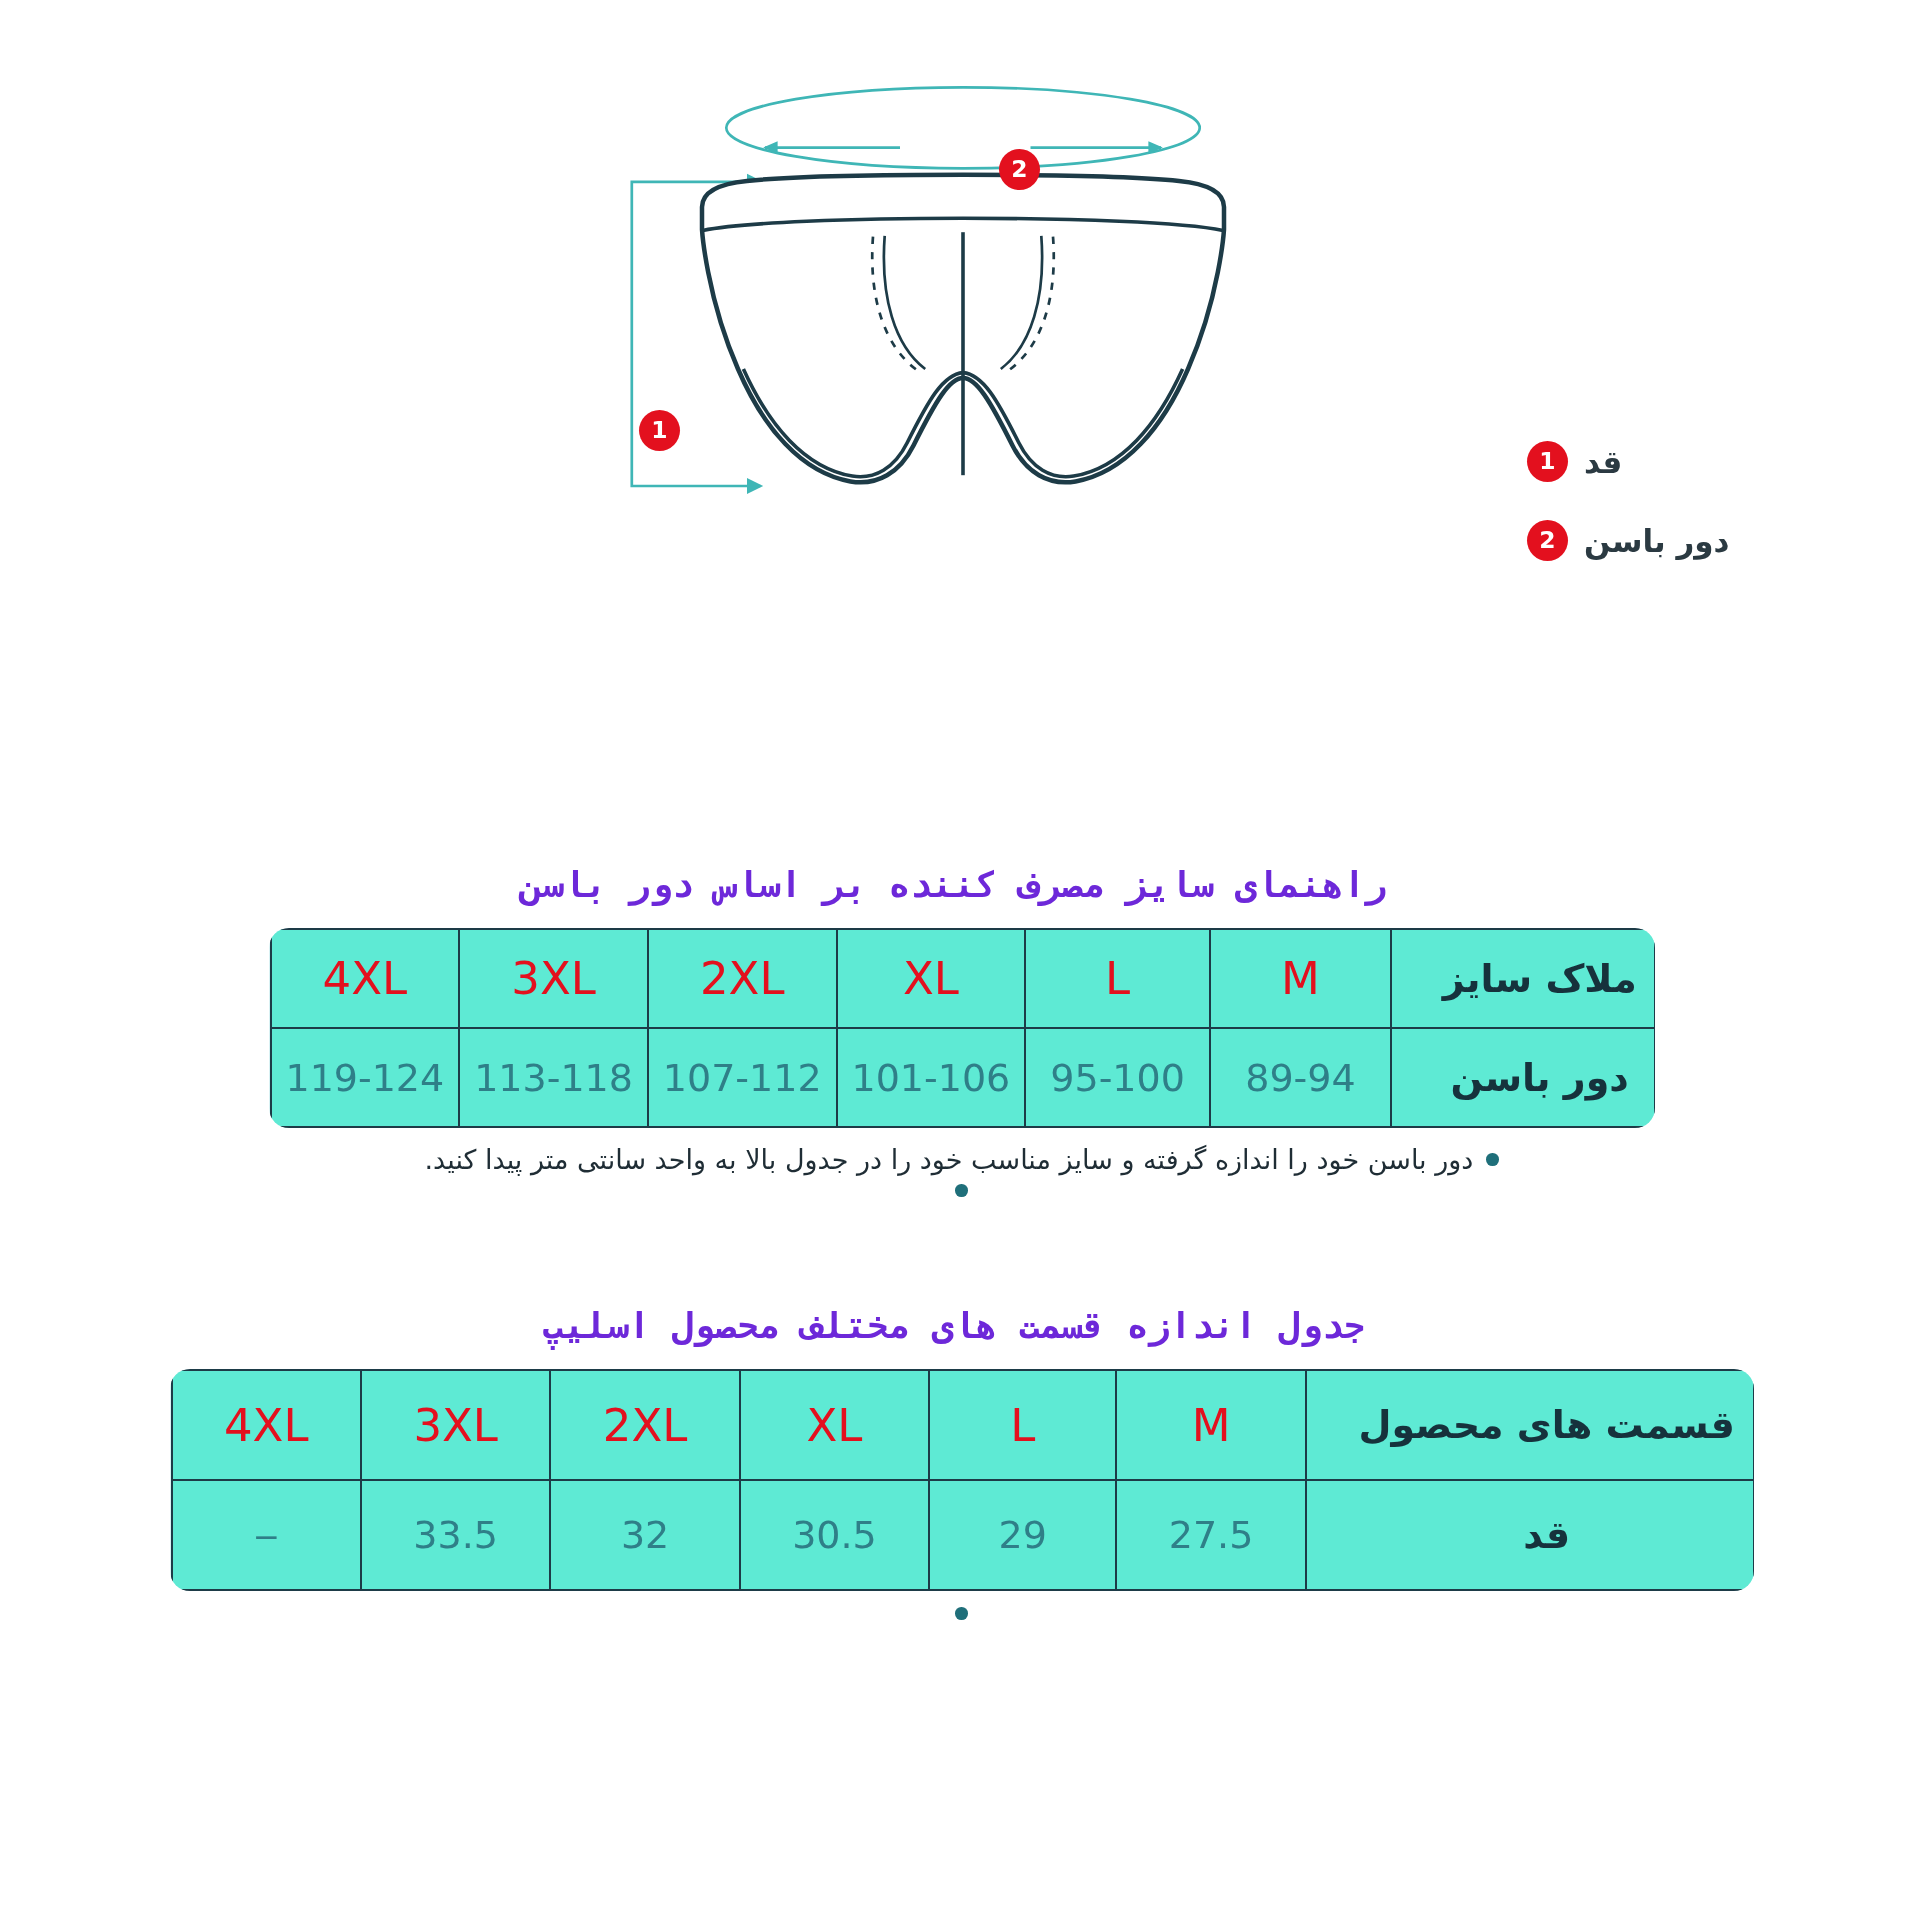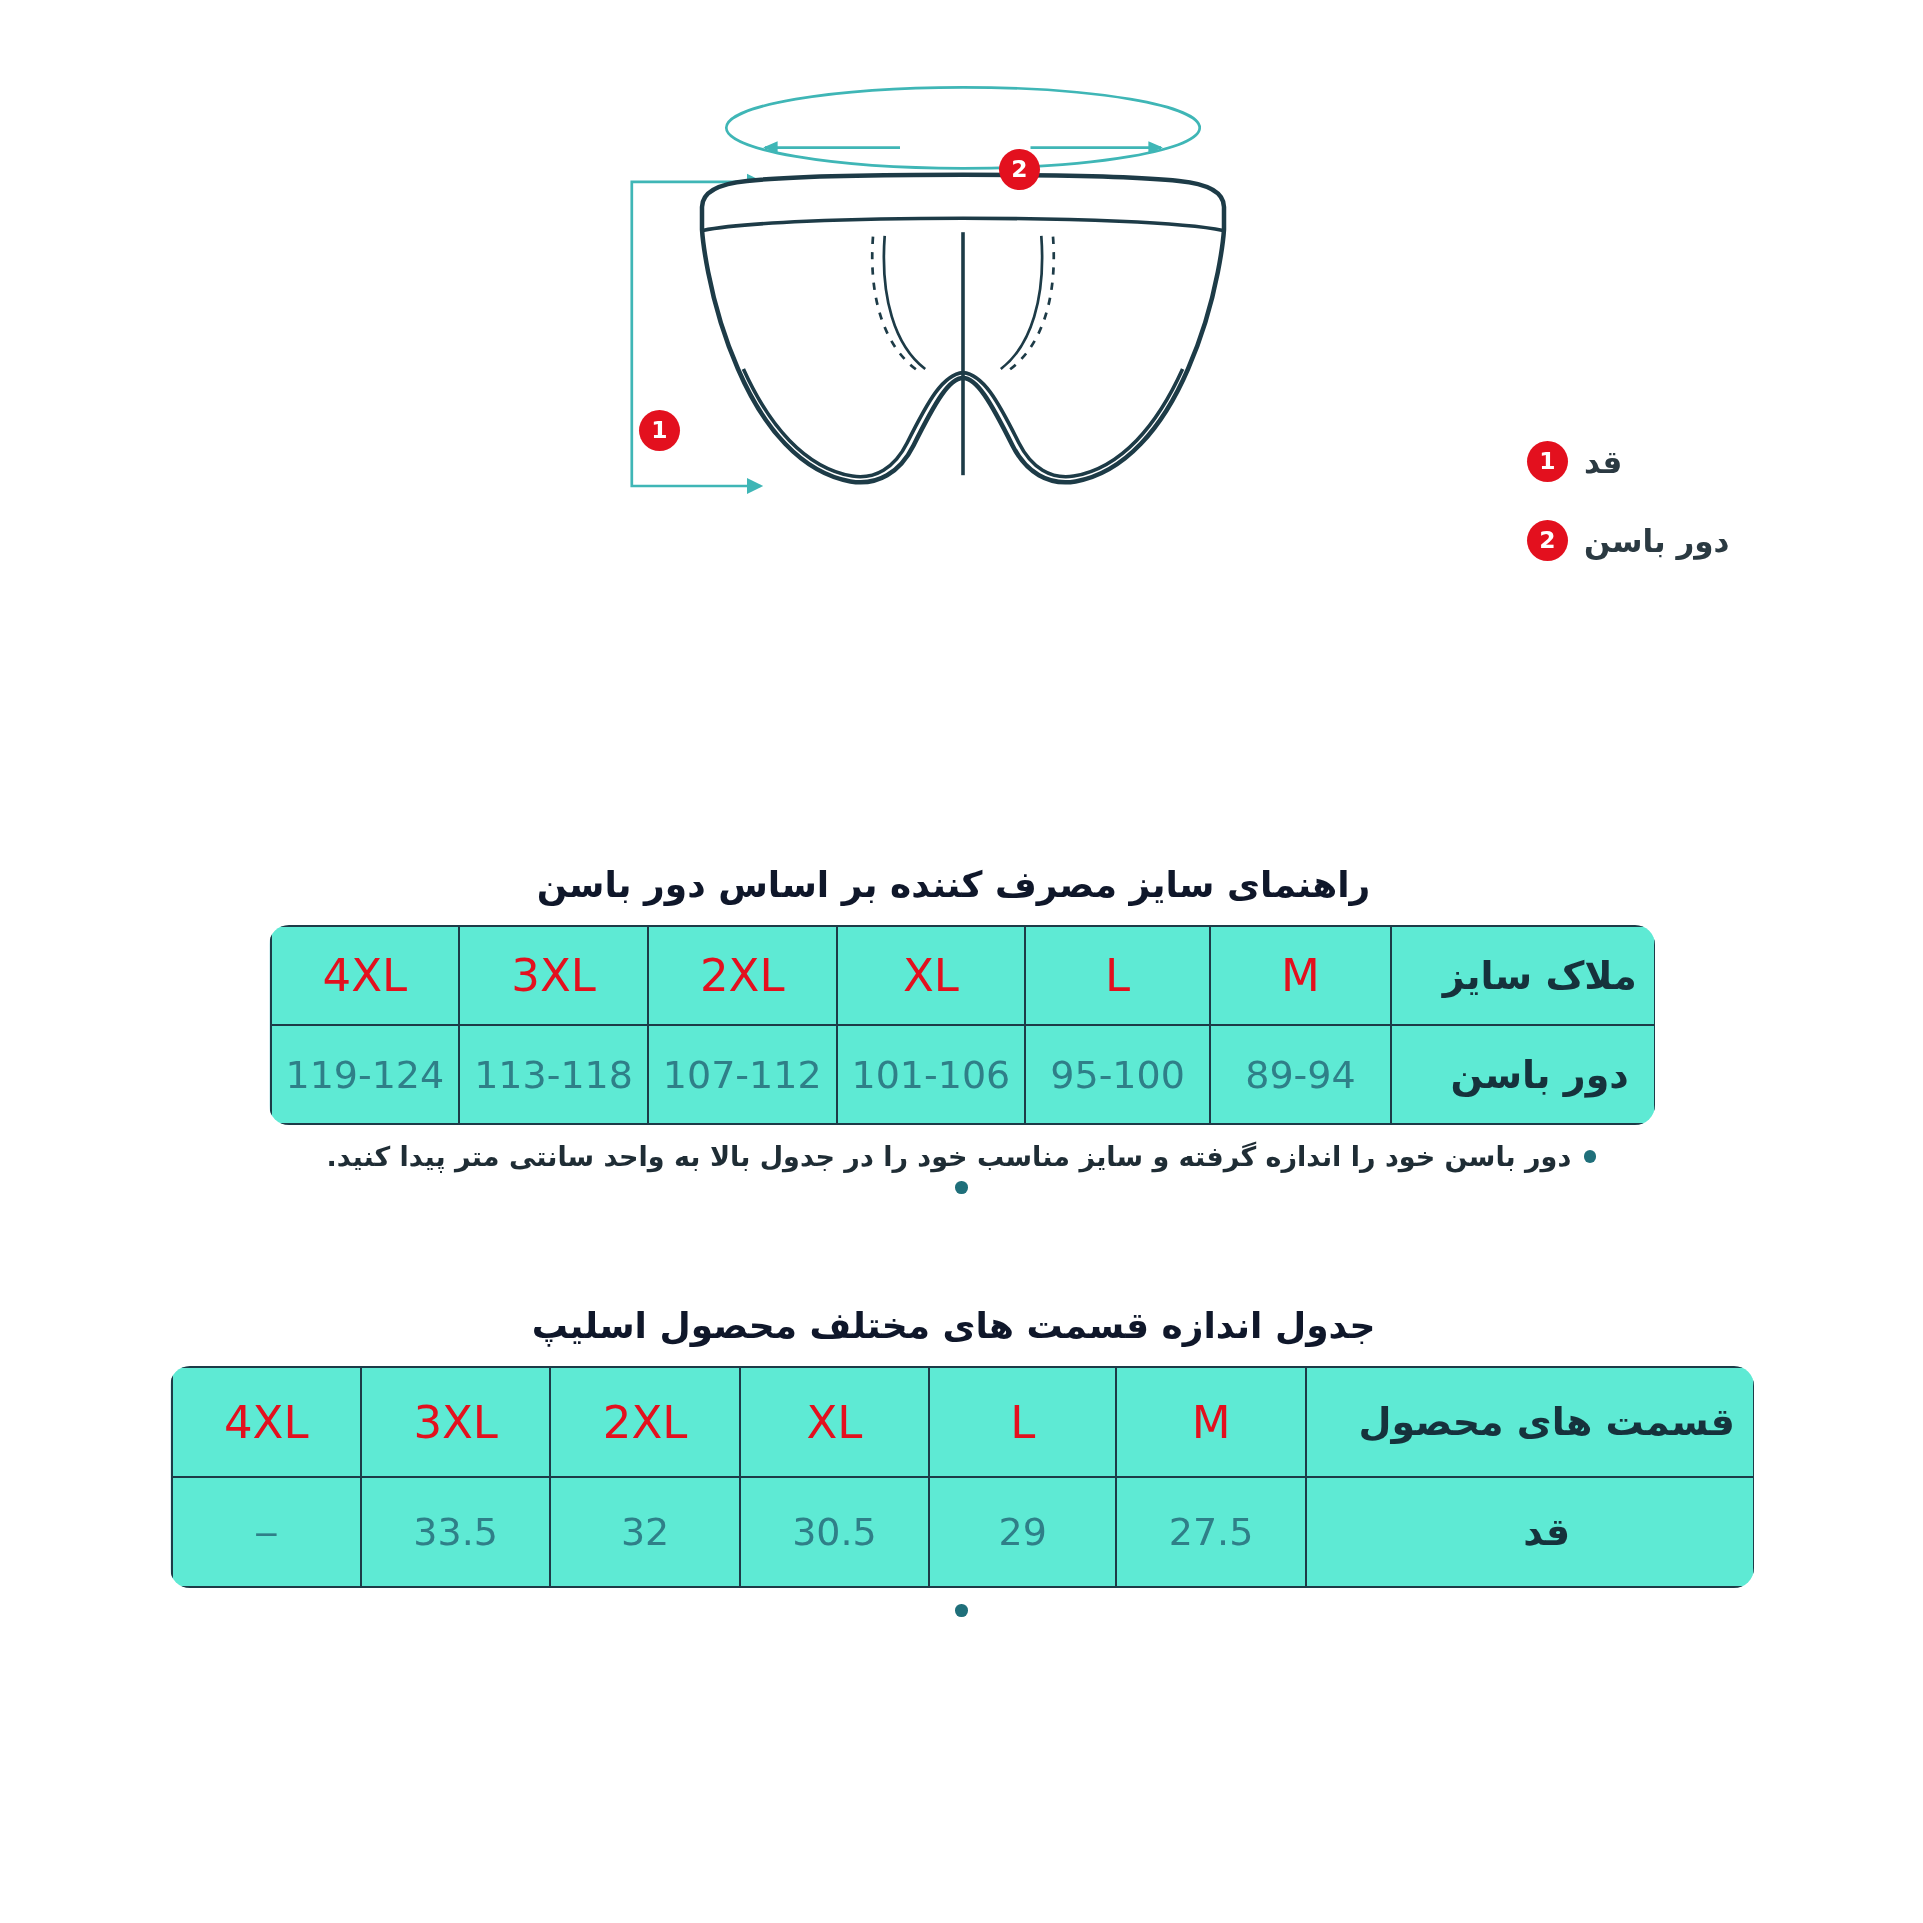--- a/index.html
+++ b/index.html
@@ -78,23 +78,24 @@
   .section {
     position: absolute;
     left: 0;
     width: 1923px;
     text-align: center;
   }
 
   .section-title {
     font-size: 36px;
     font-weight: bold;
-    color: #0f172a;
+    color: #6d28d9;
     margin: 0 16px 20px 0;
     direction: rtl;
+    font-family: Liberation Mono, monospace;
   }
 
   table {
     border-collapse: collapse;
     margin: 0 auto;
     direction: rtl;
     background: #d9f2f4;
     border-radius: 20px;
     overflow: hidden;
   }
@@ -139,21 +140,21 @@
   #table-parts td.c-data { width: 194px; }
 
   .notes {
     margin-top: 16px;
     direction: rtl;
     text-align: center;
   }
   .note {
     font-size: 27px;
     color: #1f2d35;
-    font-weight: 700;
+    font-weight: 400;
     margin: 9px 0;
     display: flex;
     flex-direction: row;
     justify-content: center;
     align-items: center;
     gap: 12.6px;
   }
   .bullet {
     width: 12.6px;
     height: 12.6px;

